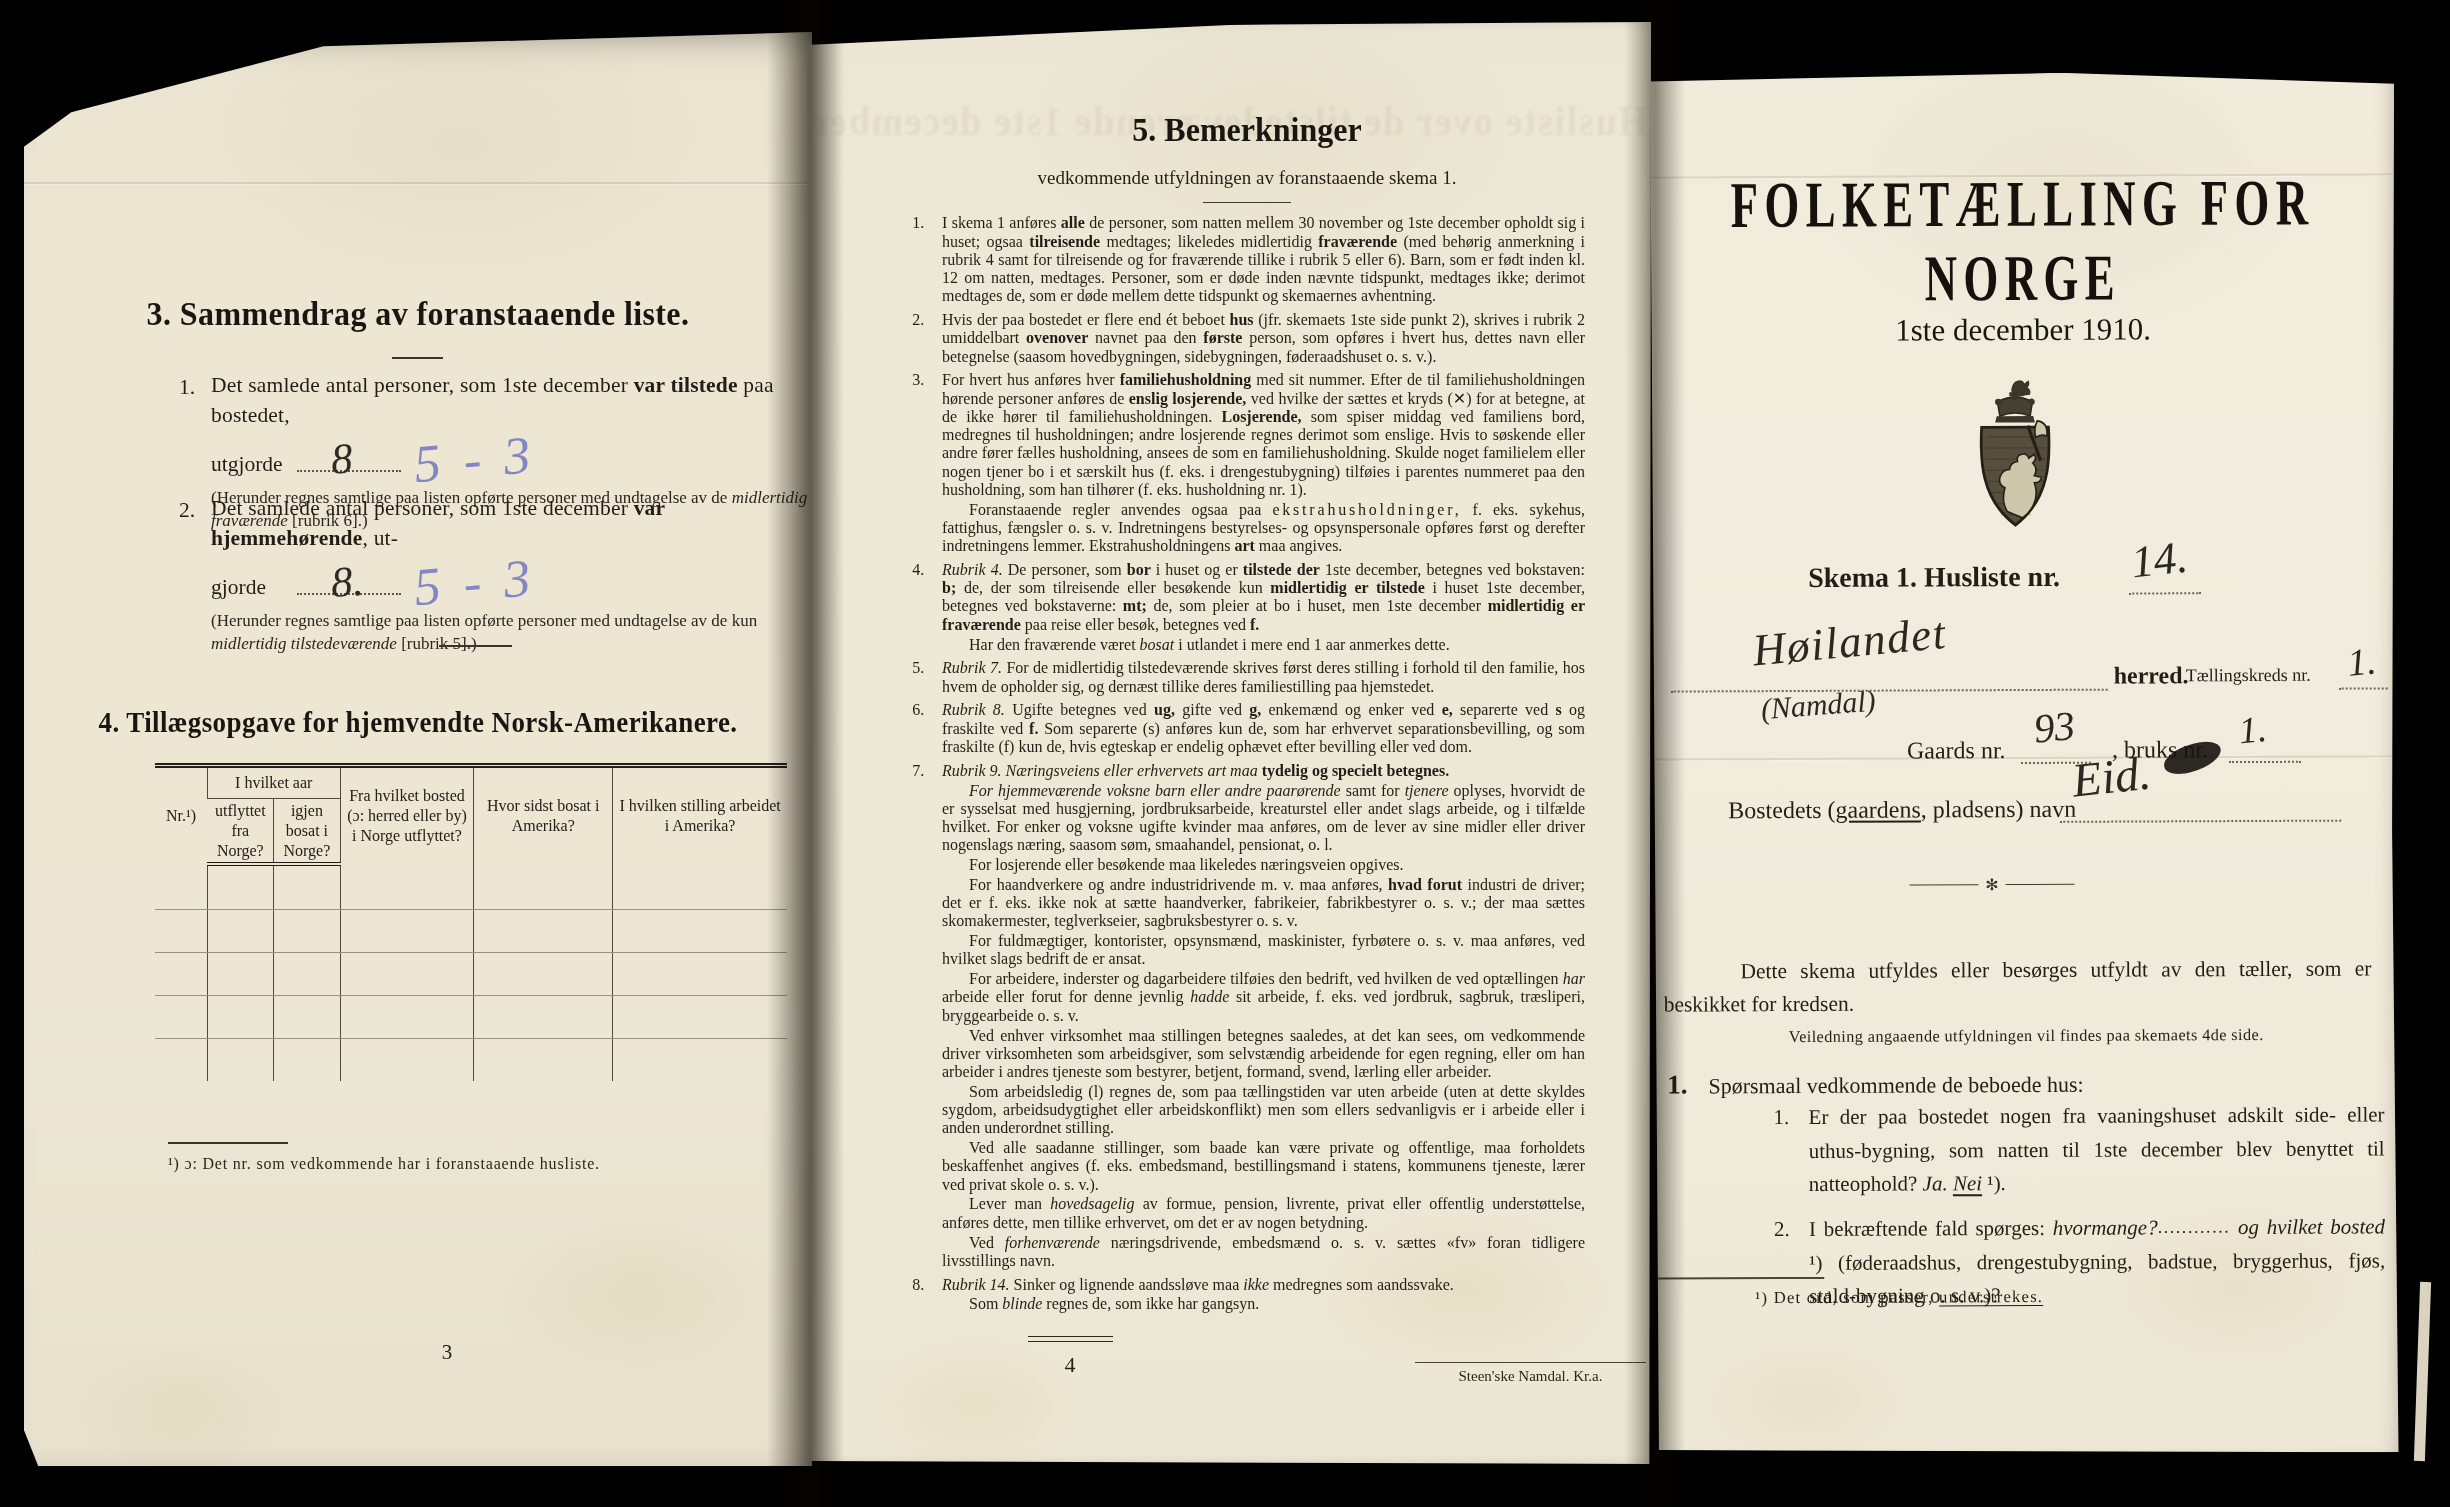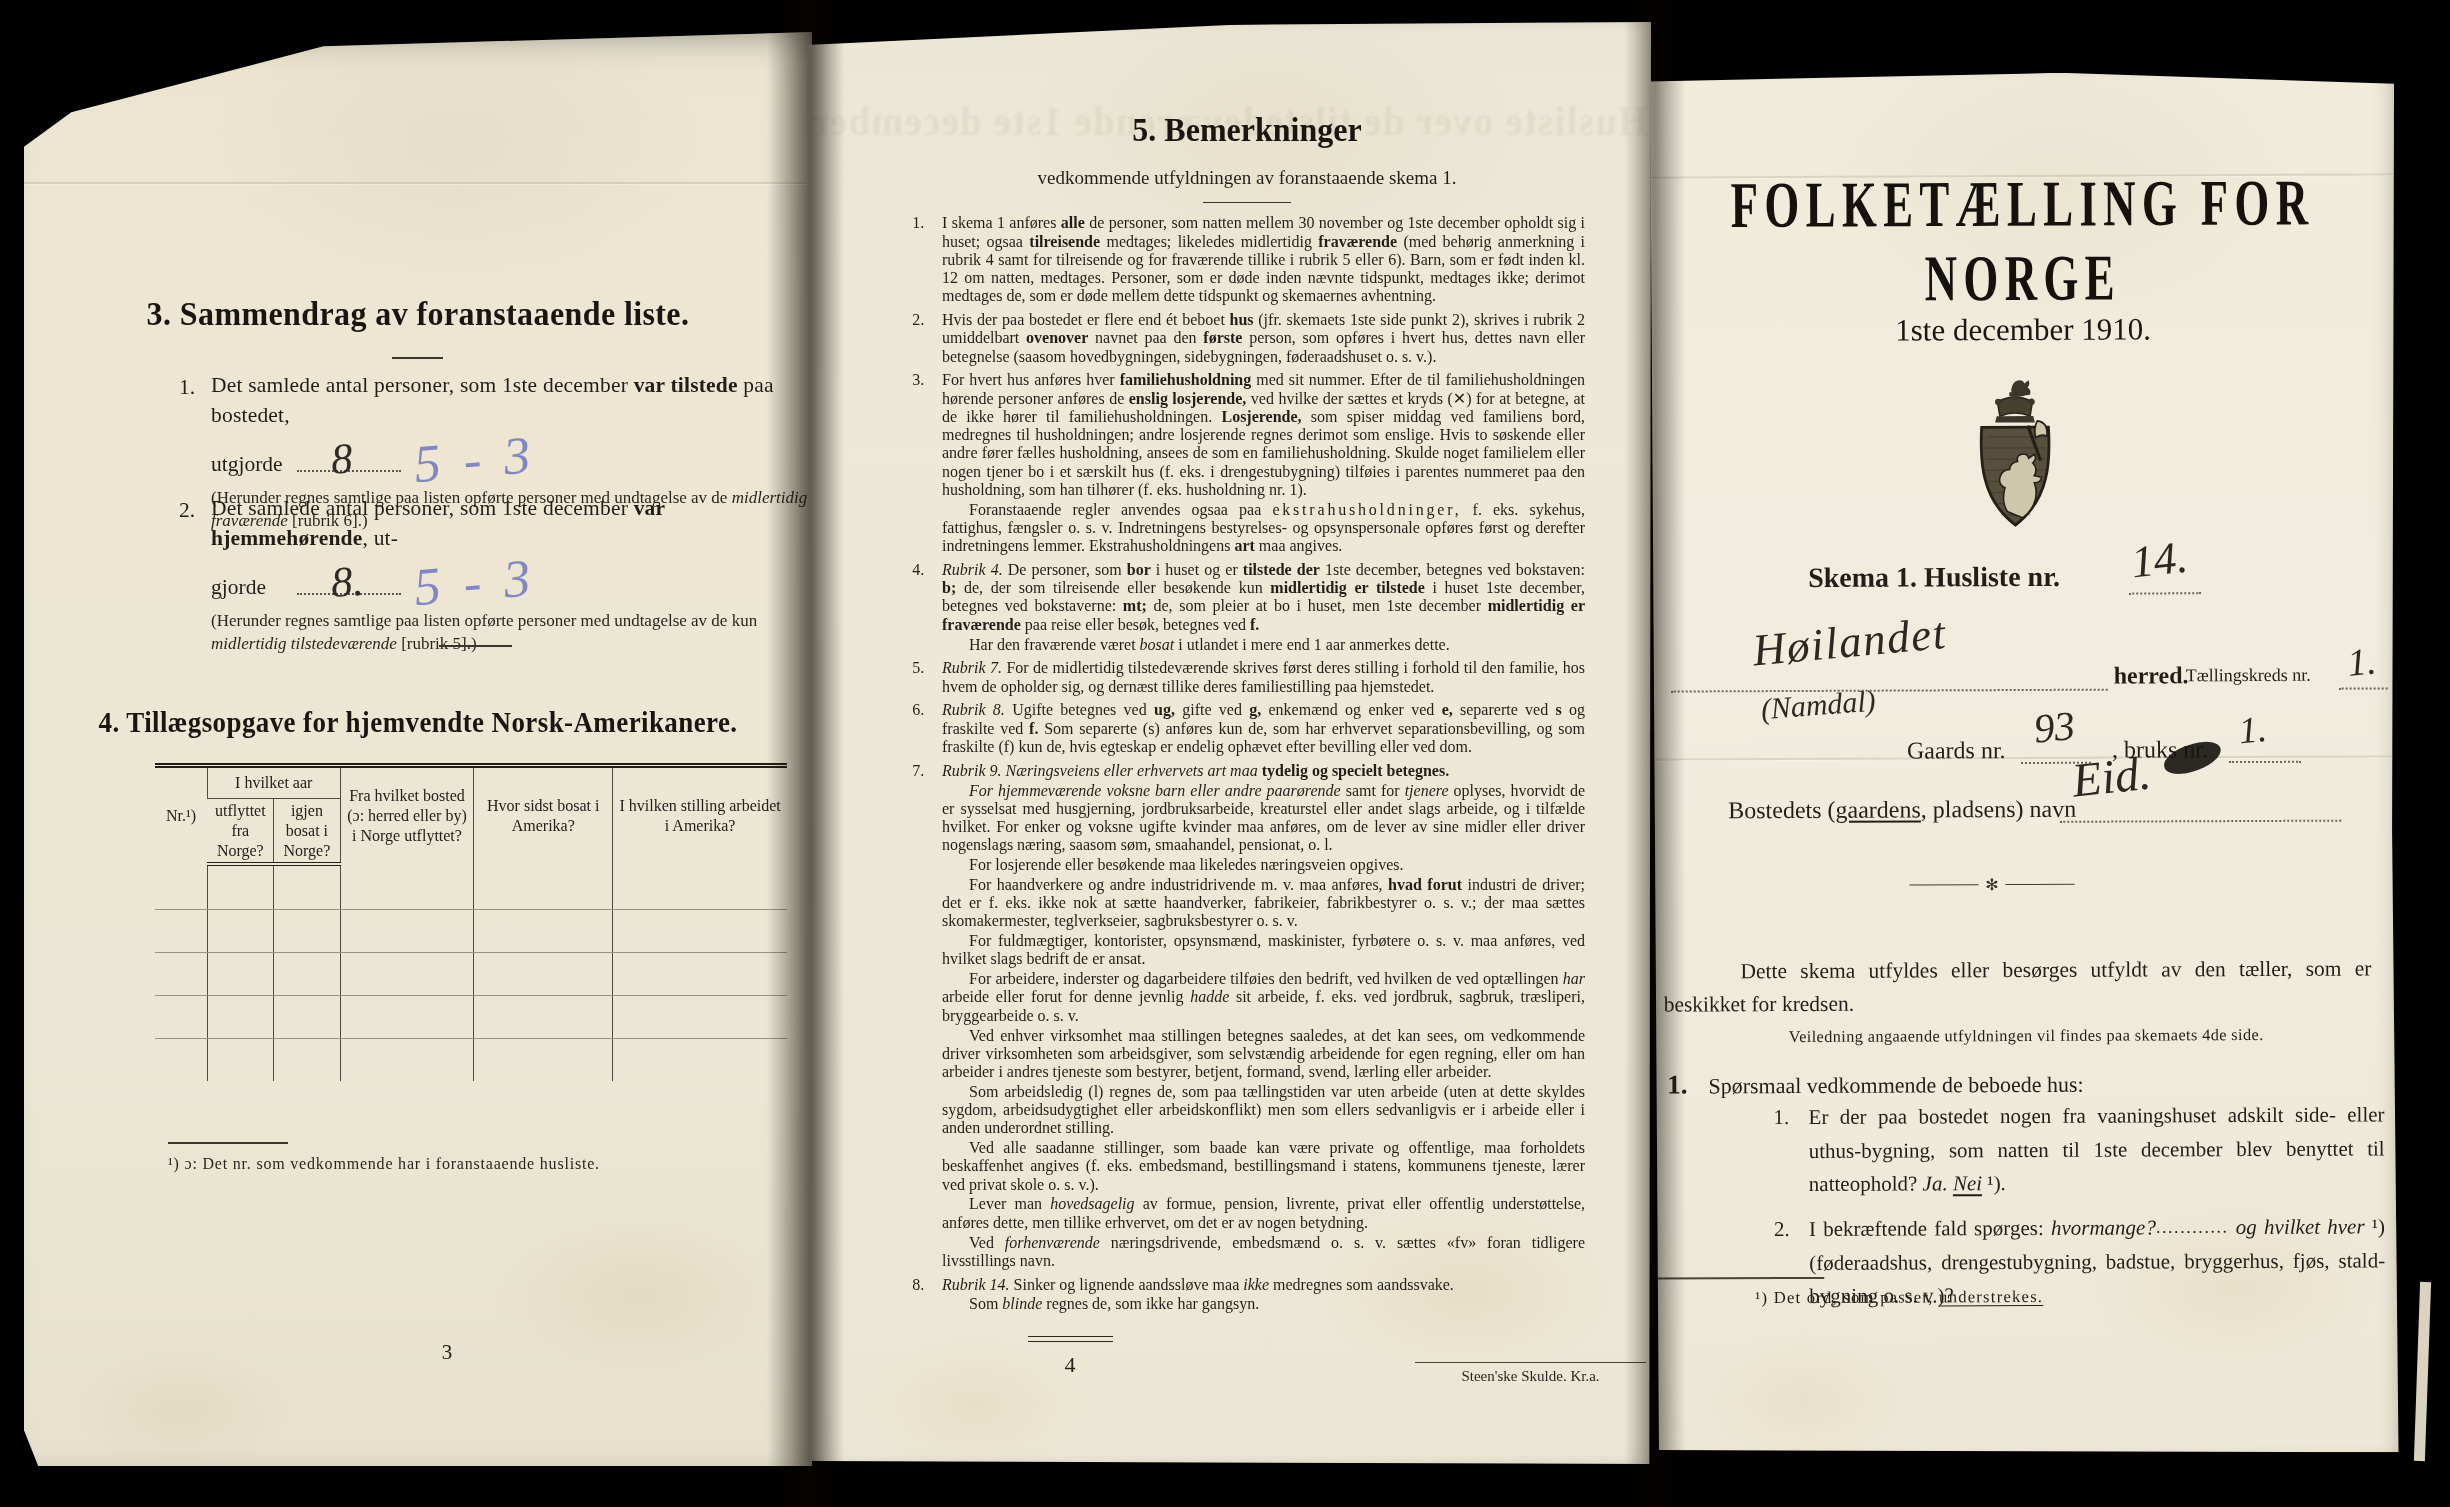--- a/index.html
+++ b/index.html
@@ -276,21 +276,21 @@
             <span class="m-no">8.</span>
             <div class="m-para"><span class="si">Rubrik 14.</span><span>  Sinker og lignende aandssløve maa </span><span class="si">ikke</span><span> medregnes som aandssvake.</span></div>
             <div class="m-para ind"><span>Som </span><span class="si">blinde</span><span> regnes de, som ikke har gangsyn.</span></div>
           </div>
         </div>
     </div>
 
     <div class="m-endrule"></div>
     <div class="pageno pn4">4</div>
     <div class="printer-rule"></div>
-    <div class="printer">Steen'ske Skulde.  Kr.a.</div>
+    <div class="printer">Steen'ske Namdal.  Kr.a.</div>
   </div>
 
   <div class="page page-right">
     <div class="stains"></div>
     <div class="crease" style="left:0;top:102px;width:100%;"></div>
     <div class="crease" style="left:0;top:684px;width:100%;"></div>
 
     <div class="rp-title">FOLKETÆLLING FOR NORGE</div>
     <div class="rp-sub">1ste december 1910.</div>
 
@@ -346,21 +346,21 @@
     </div>
 
     <div class="rp-intro">Dette skema utfyldes eller besørges utfyldt av den tæller, som er beskikket for kredsen.</div>
     <div class="rp-veil">Veiledning angaaende utfyldningen vil findes paa skemaets 4de side.</div>
 
     <div class="rp-qhead">
       <span class="qno">1.</span><span>Spørsmaal vedkommende de beboede hus:</span>
     </div>
     <div>
         <div class="rp-q q1"><span class="qnum">1.</span><span>Er der paa bostedet nogen fra vaaningshuset adskilt side- eller uthus-bygning, som natten til 1ste december blev benyttet til natteophold?   </span><span class="si">Ja.</span><span>   </span><span class="siu">Nei</span><span> ¹).</span></div>
-        <div class="rp-q q2"><span class="qnum">2.</span><span>I bekræftende fald spørges: </span><span class="si">hvormange?</span><span class="sd">............</span><span> </span><span class="si">og hvilket hver</span><span> ¹) (føderaadshus, drengestubygning, badstue, bryggerhus, fjøs, stald-bygning o. s. v.)?</span></div>
+        <div class="rp-q q2"><span class="qnum">2.</span><span>I bekræftende fald spørges: </span><span class="si">hvormange?</span><span class="sd">............</span><span> </span><span class="si">og hvilket bosted</span><span> ¹) (føderaadshus, drengestubygning, badstue, bryggerhus, fjøs, stald-bygning o. s. v.)?</span></div>
       </div>
 
     <div class="rp-frule"></div>
     <div class="rp-footnote"><span>¹) Det ord, som passer, </span><span class="su">understrekes.</span></div>
   </div>
 
   <div class="gutter-shadow g1"></div>
   <div class="gutter-shadow g2"></div>
   <div class="sliver"></div>
 </div>

